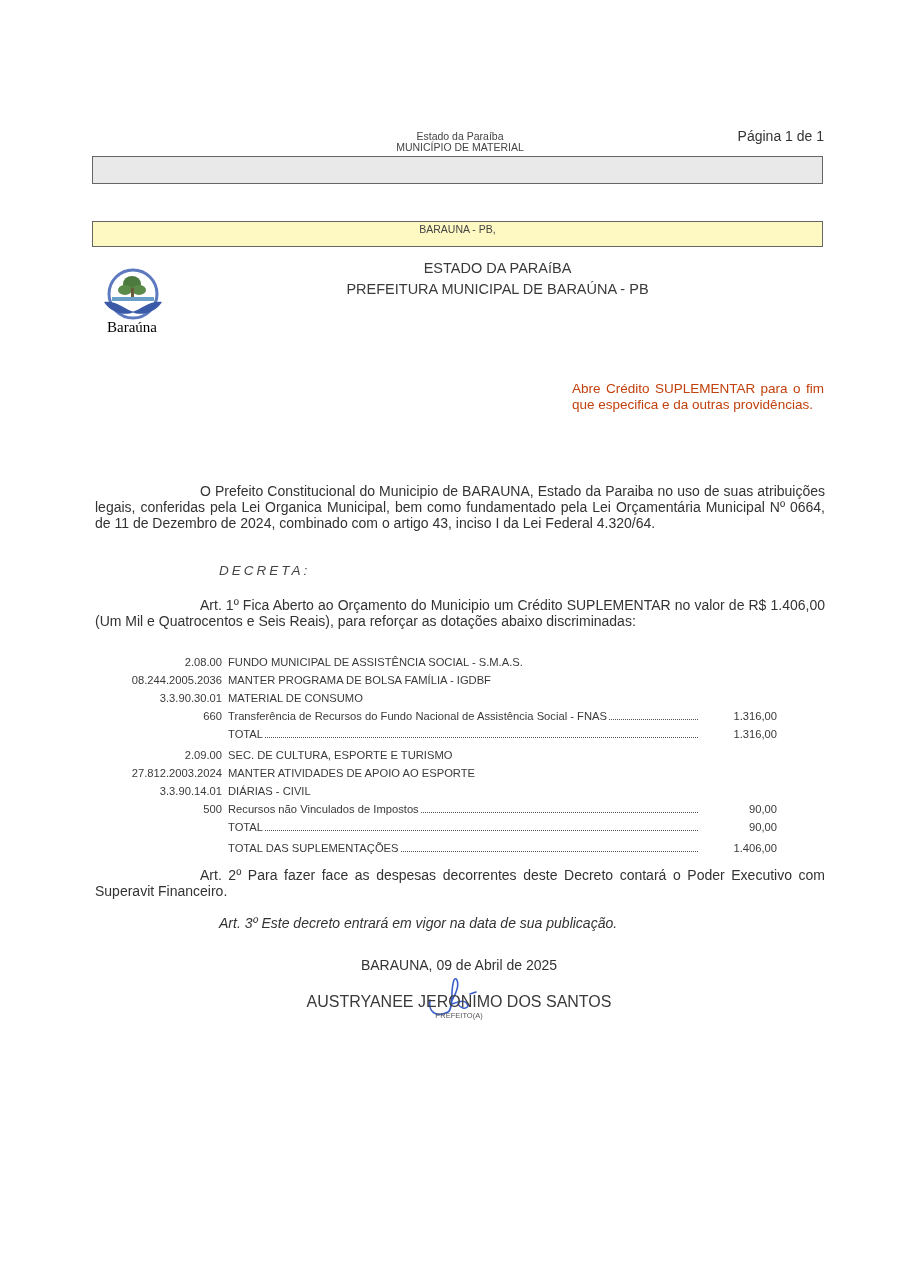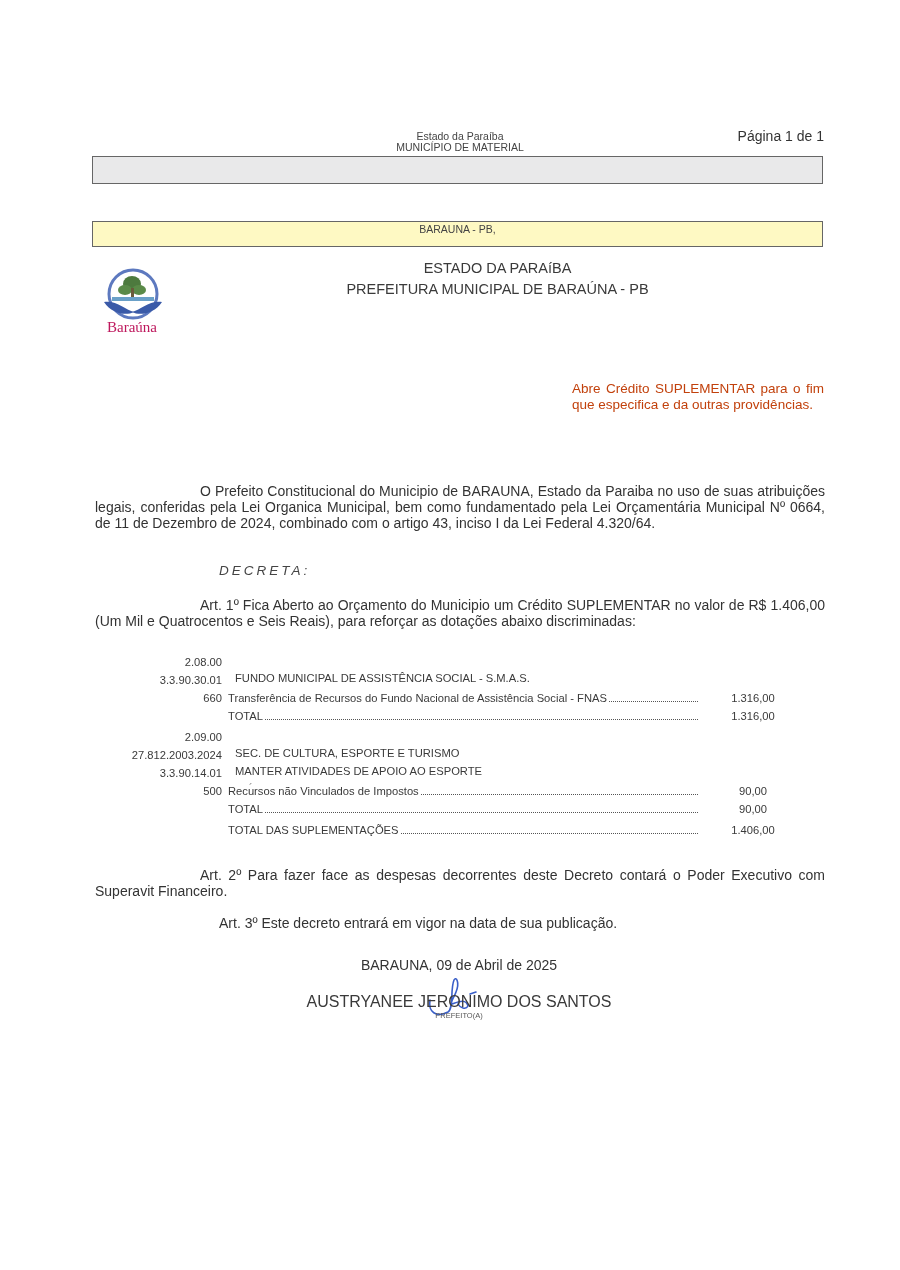--- a/index.html
+++ b/index.html
@@ -9,45 +9,45 @@
   .abs { position: absolute; }
 
   
   .hdr-state { left: 360px; top: 131px; width: 200px; text-align: center; font-size: 10.5px; line-height: 11px; color: #444; }
   .hdr-page { left: 700px; top: 128px; width: 124px; text-align: right; font-size: 14px; color: #333; }
   .gray-box { left: 92px; top: 156px; width: 731px; height: 28px; background: #e9e9ea; border: 1.5px solid #666; }
   .gray-box2 { left: 92px; top: 197px; width: 731px; height: 26px; background: #fef9c3; border: 1.5px solid #666; text-align: center; font-size: 10.5px; line-height: 15px; color: #444; margin-top: 24px; }
 
   
   .logo { left: 98px; top: 266px; width: 70px; height: 76px; }
-  .logo-text { left: 96px; top: 319px; width: 72px; text-align: center; font-family: "Liberation Serif", serif; font-size: 15px; color: #be185d; }
+  .logo-text { left: 96px; top: 319px; width: 72px; text-align: center; font-family: "Liberation Serif", serif; font-size: 15px; color: #000000; }
 
   
   .title { left: 300px; top: 258px; width: 395px; text-align: center; font-size: 14.5px; line-height: 21px; color: #3a3a3a; }
 
   
   .ementa { left: 572px; top: 381px; width: 252px; text-align: justify; font-size: 13.5px; line-height: 16px; color: #c2410c; }
 
   
   .para { left: 95px; width: 730px; text-align: justify; font-size: 14px; line-height: 16px; color: #333; }
   .indent { text-indent: 105px; }
   .decreta { left: 219px; top: 563px; font-size: 13.5px; letter-spacing: 3px; color: #444; font-style: italic; }
 
   
   .tbl { left: 95px; top: 653px; width: 710px; font-size: 11.2px; color: #3a3a3a; }
   .row { position: relative; height: 18px; line-height: 18px; }
   .row.gap { margin-top: 3px; }
   .code { position: absolute; left: 0; width: 127px; text-align: right; }
-  .desc { position: absolute; left: 140px; white-space: nowrap; margin-top: 16px; }
+  .desc { position: absolute; left: 133px; white-space: nowrap; }
   .leader { position: absolute; left: 133px; width: 470px; overflow: hidden; white-space: nowrap; }
   .leader .txt { background: #fff; padding-right: 1px; margin-top: 38px; }
   .leader::after { content: ""; }
   .dots { position: absolute; left: 0; right: 0; top: 12px; border-bottom: 1px dotted #555; z-index: 0; }
   .leader .txt { position: relative; z-index: 1; }
-  .val { position: absolute; right: 12px; width: 80px; text-align: center; }
+  .val { position: absolute; right: 28px; width: 80px; text-align: right; }
 
   
   .city-date { left: 300px; top: 957px; width: 318px; text-align: center; font-size: 14px; color: #333; }
   .signer { left: 300px; top: 993px; width: 318px; text-align: center; font-size: 16px; color: #3a3a3a; }
   .role { left: 300px; top: 1011px; width: 318px; text-align: center; font-size: 7.5px; color: #555; }
   .sig { left: 410px; top: 972px; width: 80px; height: 50px; }
 </style>
 </head>
 <body>
 
@@ -86,20 +86,24 @@
 
 <div class="abs para indent" style="top:597px;">Art. 1º Fica Aberto ao Orçamento do Municipio um Crédito SUPLEMENTAR no valor de R$ 1.406,00 (Um Mil e Quatrocentos e Seis Reais), para reforçar as dotações abaixo discriminadas:</div>
 
 <div class="abs tbl">
 
   <div class="row">
     <span class="code">2.08.00</span>
     <span class="desc">FUNDO MUNICIPAL DE ASSISTÊNCIA SOCIAL - S.M.A.S.</span>
   </div>
   <div class="row">
+    <span class="code">08.244.2005.2036</span>
+    <span class="desc">MANTER PROGRAMA DE BOLSA FAMÍLIA - IGDBF</span>
+  </div>
+  <div class="row">
     <span class="code">3.3.90.30.01</span>
     <span class="desc">MATERIAL DE CONSUMO</span>
   </div>
   <div class="row">
     <span class="code">660</span>
     <span class="leader"><span class="dots"></span><span class="txt">Transferência de Recursos do Fundo Nacional de Assistência Social - FNAS</span></span>
     <span class="val">1.316,00</span>
   </div>
   <div class="row">
     <span class="leader"><span class="dots"></span><span class="txt">TOTAL</span></span>
@@ -128,21 +132,21 @@
     <span class="val">90,00</span>
   </div>
 
   <div class="row gap">
     <span class="leader"><span class="dots"></span><span class="txt">TOTAL DAS SUPLEMENTAÇÕES</span></span>
     <span class="val">1.406,00</span>
   </div>
 </div>
 
 <div class="abs para indent" style="top:867px;">Art. 2º Para fazer face as despesas decorrentes deste Decreto contará o Poder Executivo com Superavit Financeiro.</div>
-<div class="abs para" style="top:915px; left:219px; width:600px;">Art. 3º Este decreto entrará em vigor na data de sua publicação.</div>
+<div class="abs para" style="top:915px; left:219px; width:600px;font-style:italic;">Art. 3º Este decreto entrará em vigor na data de sua publicação.</div>
 
 <div class="abs city-date">BARAUNA, 09 de Abril de 2025</div>
 <div class="abs sig">
   <svg width="80" height="50" viewBox="0 0 80 50">
     <path d="M20 28 C18 40, 26 46, 38 40 C44 36, 40 18, 44 8 C46 4, 50 10, 46 20 C44 26, 40 30, 42 32 C48 30, 56 26, 58 34 C56 38, 50 36, 48 32 M60 22 L66 20" fill="none" stroke="#3a5fc8" stroke-width="1.6" stroke-linecap="round"></path>
   </svg>
 </div>
 <div class="abs signer">AUSTRYANEE JERONIMO DOS SANTOS</div>
 <div class="abs role">PREFEITO(A)</div>
 

